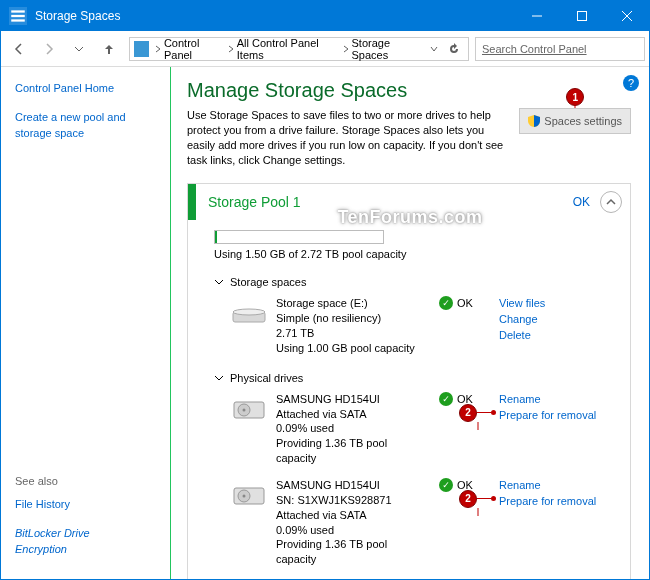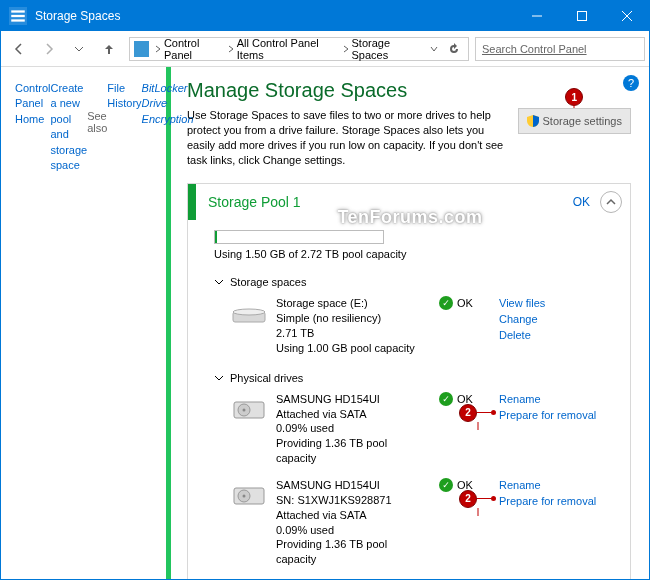--- a/index.html
+++ b/index.html
@@ -16,21 +16,21 @@
   .nav-arrow.disabled { color:#b0b0b0; }
   .addr-wrap { flex:1; height:24px; border:1px solid #cccccc; display:flex; align-items:center; padding:0 4px; margin: 0 4px; }
   .addr-icon { width:16px; height:16px; background:#3a97d4; margin-right:4px; }
   .crumb { color:#000; font-size:11px; }
   .crumb-sep { width:12px; display:inline-flex; align-items:center; justify-content:center; }
   .addr-right { display:flex; margin-left:auto; }
   .addr-btn { width:20px; display:flex; align-items:center; justify-content:center; color:#606060; }
   .search { width:170px; height:24px; border:1px solid #cccccc; padding:0 6px; font-size:11px; color:#666; display:flex; align-items:center;text-decoration:underline; }
 
   .body { display:flex; height: calc(580px - 30px - 36px); }
-  .sidebar { width:170px; border-right:5px solid #22c55e; padding:14px 28px 8px 14px; display:flex; flex-direction:row; }
+  .sidebar { width:170px; border-right:1px solid #22c55e; padding:14px 28px 8px 14px; display:flex; flex-direction:column; }
   .side-link { color:#0066cc; font-size:11px; line-height:1.4; margin-bottom:14px; cursor:pointer; }
   .side-spacer { flex:1; }
   .see-also { color:#666; font-size:11px; margin-bottom:10px;margin-top:29px; }
 
   .main { flex:1; padding: 12px 18px 8px 16px; overflow:auto; position:relative; }
   .main h1 { color:#0a6b2a; font-weight:400; font-size:20px; margin-bottom:6px; }
   .intro-row { display:flex; gap:10px; }
   .intro-text { font-size:11px; color:#000; line-height:1.35; flex:1; }
   .change-btn { height:26px; border:1px solid #c8c8c8; background:#e8e8e8; font-size:11px; padding:0 8px; display:flex; align-items:center; gap:4px; color:#555; white-space:nowrap; position:relative; }
   .shield { width:12px; height:12px; }
@@ -176,21 +176,21 @@
       <div class="intro-text">Use Storage Spaces to save files to two or more drives to help protect you from a drive failure. Storage Spaces also lets you easily add more drives if you run low on capacity. If you don't see task links, click Change settings.</div>
       <div style="position:relative;">
         <div class="badge1-wrap">
             <div class="badge">1</div>
           </div>
         <div class="change-btn">
           <svg class="shield" viewBox="0 0 12 12">
               <path d="M6 0 L0 2 V6 C0 9 3 12 6 12 C9 12 12 9 12 6 V2 Z" fill="#fc3"></path>
               <path d="M6 0 L12 2 V6 C12 9 9 12 6 12 V0 Z" fill="#06c"></path>
             </svg>
-          <span>Storage settings</span>
+          <span>Spaces settings</span>
         </div>
       </div>
     </div>
 
     <div class="watermark">TenForums.com</div>
 
     <div class="pool-card">
       <div class="pool-head">
         <div class="bar"></div>
         <div class="pool-title">Storage Pool 1</div>

